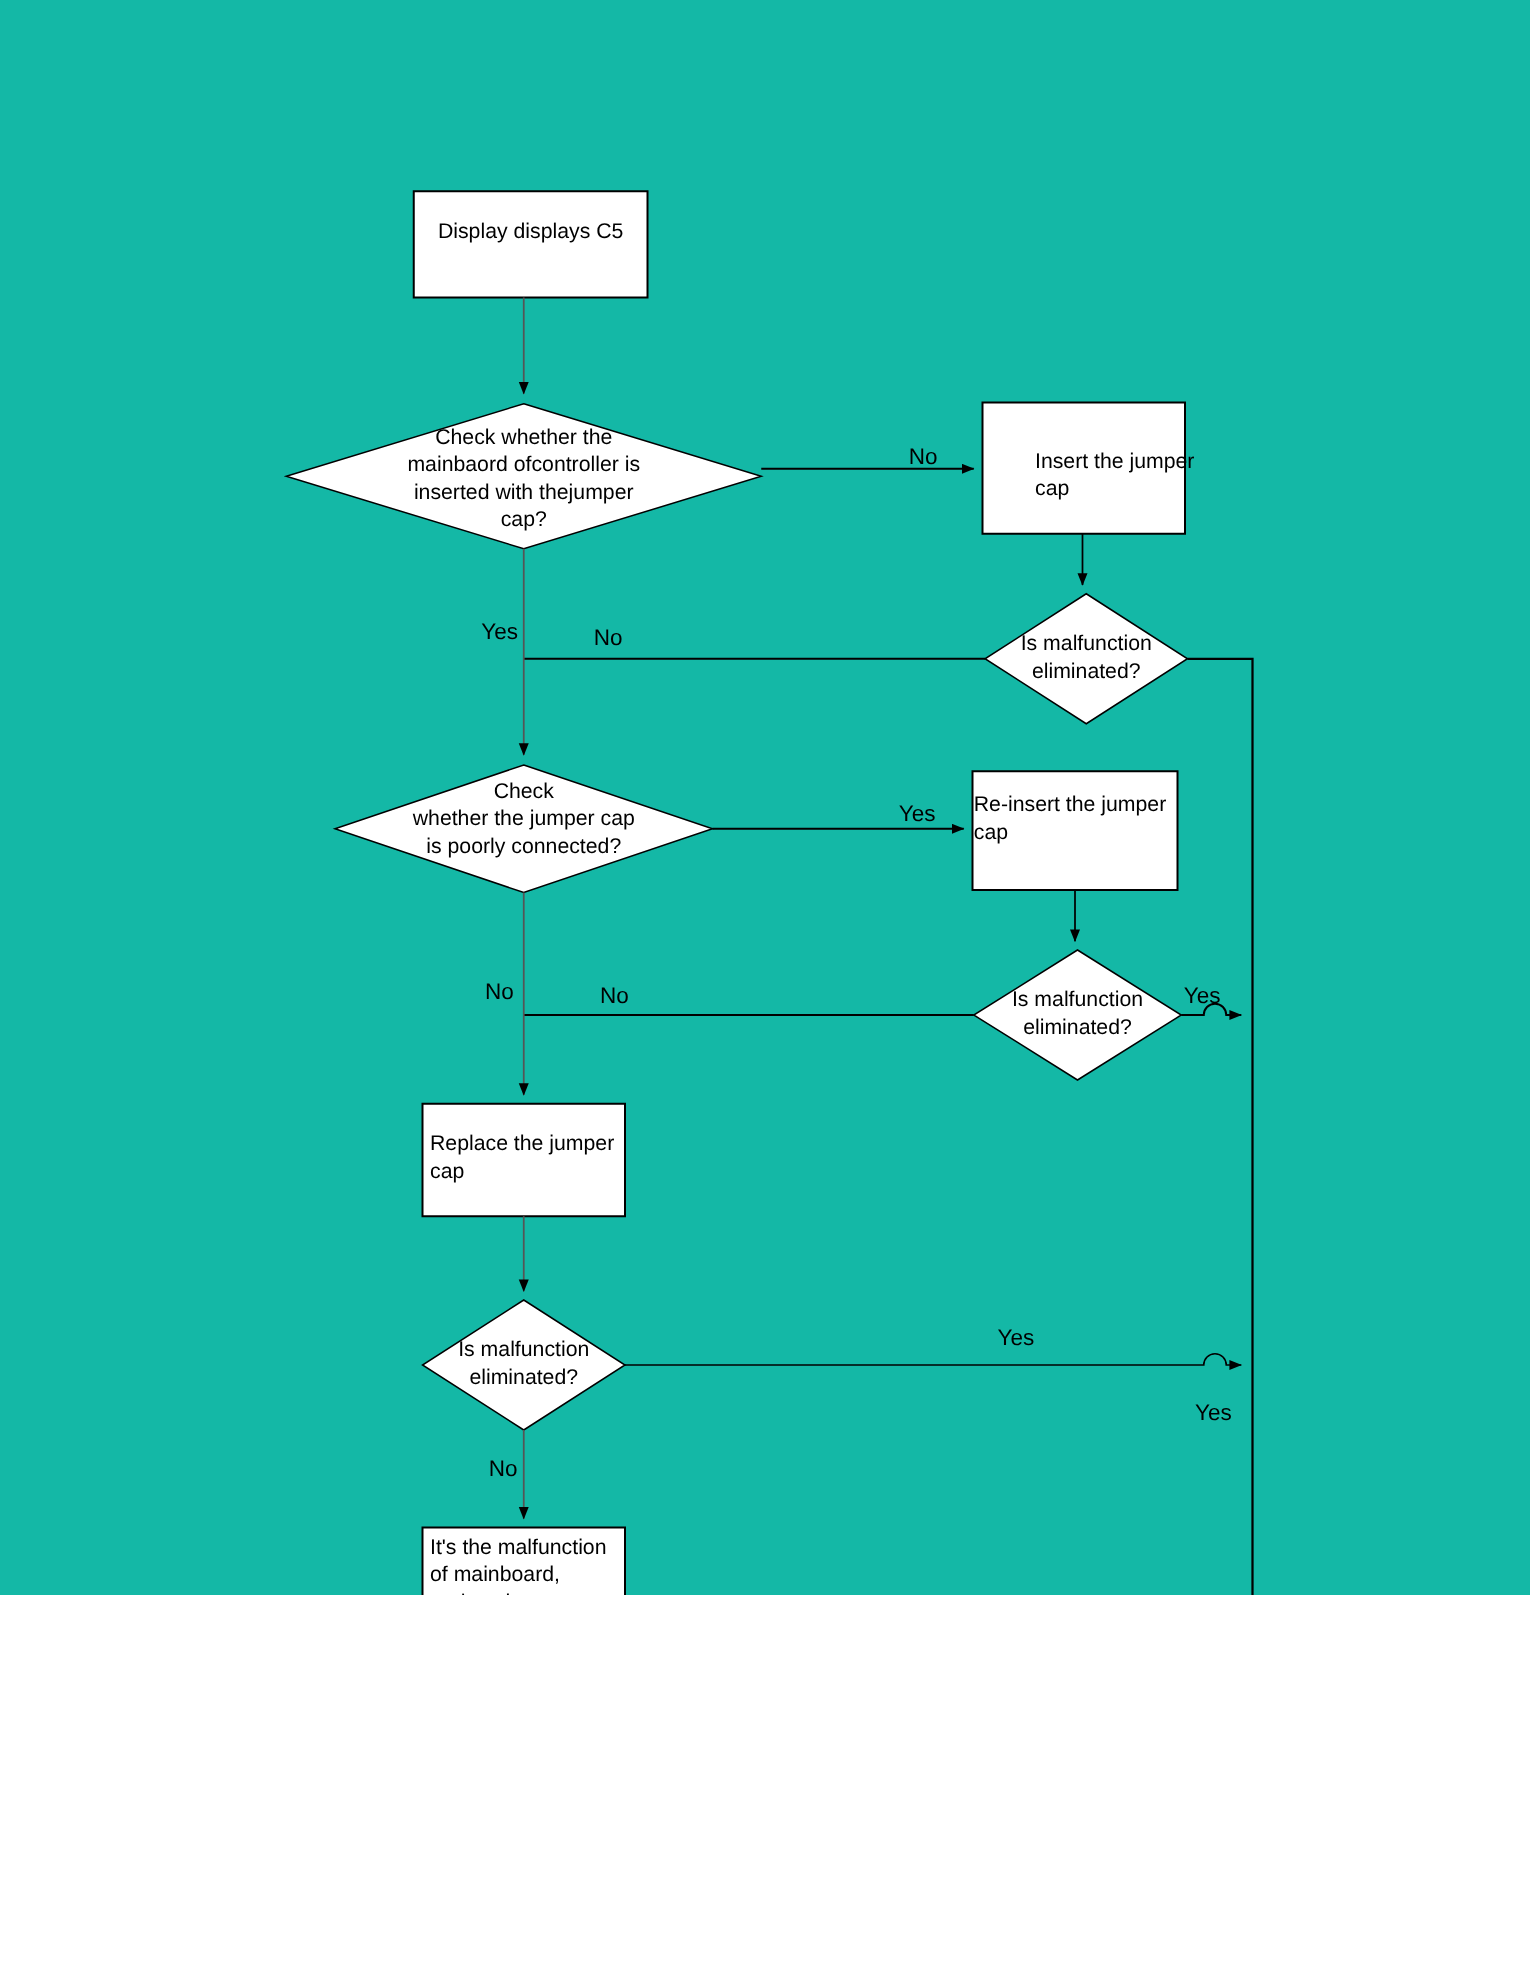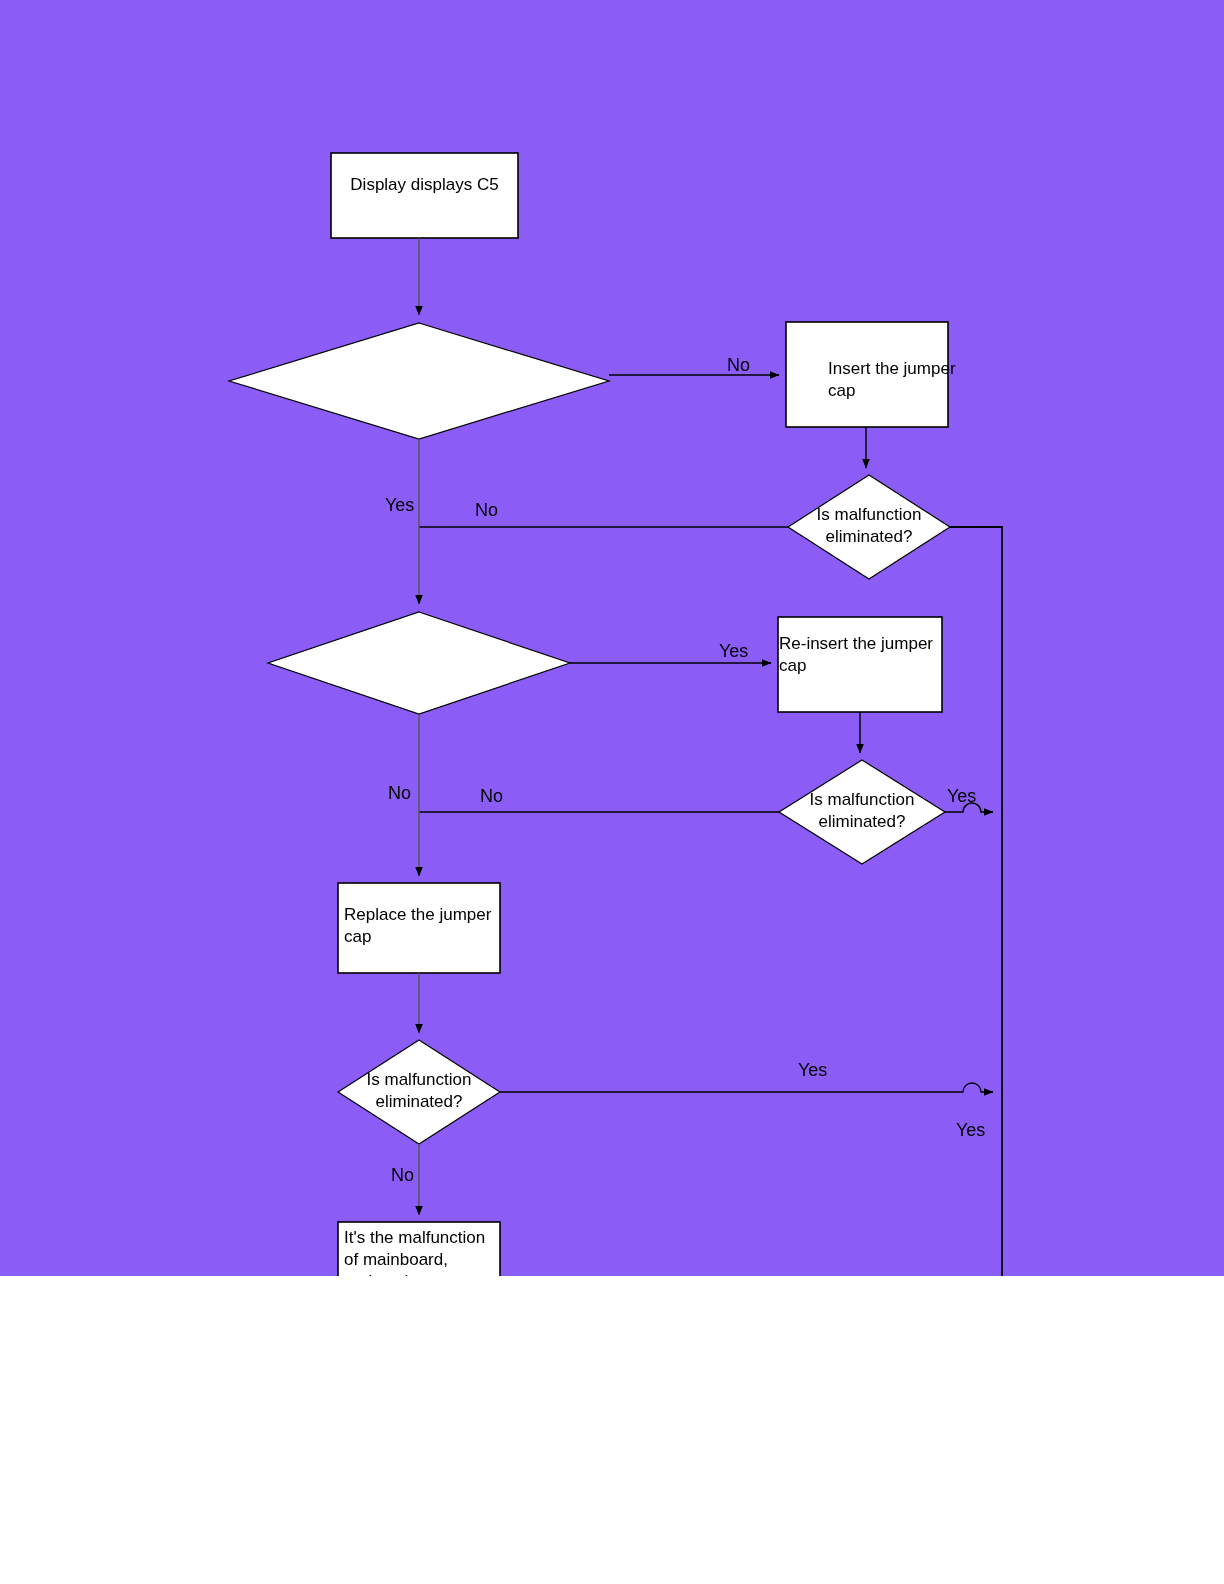--- a/index.html
+++ b/index.html
@@ -8,21 +8,21 @@
     background: #ffffff;
   }
   body {
     font-family: "Liberation Sans", sans-serif;
     -webkit-font-smoothing: antialiased;
   }
   #canvas {
     position: relative;
     width: 1224px;
     height: 1276px;
-    background: #8b5cf6;
+    background: #14b8a6;
     overflow: hidden;
   }
   #flow-svg {
     position: absolute;
     left: 0;
     top: 0;
     width: 1224px;
     height: 1584px;
     display: block;
   }
@@ -126,27 +126,34 @@
 
     
     <line x1="419" y1="1324" x2="419" y2="1392" stroke="#555555" stroke-width="1.4" marker-end="url(#arrow)"></line>
 
     
     <line x1="1002" y1="1430" x2="510" y2="1430" stroke="#000000" stroke-width="1.8" marker-end="url(#arrow)"></line>
   </svg>
 
   <div class="node-text ta-center" style="left:341px; top:174px; width:167px;">Display displays C5</div>
 
+  <div class="node-text ta-center" style="left:299px; top:339px; width:240px;">Check whether the
+mainbaord ofcontroller is
+inserted with thejumper
+cap?</div>
 
   <div class="node-text ta-left" style="left:793px; top:358px; width:150px;margin-left:35px;">Insert the jumper
 cap</div>
 
   <div class="node-text ta-center" style="left:789px; top:504px; width:160px;">Is malfunction
 eliminated?</div>
 
+  <div class="node-text ta-center" style="left:309px; top:622px; width:220px;">Check
+whether the jumper cap
+is poorly connected?</div>
 
   <div class="node-text ta-left" style="left:779px; top:633px; width:162px;">Re-insert the jumper
 cap</div>
 
   <div class="node-text ta-center" style="left:782px; top:789px; width:160px;">Is malfunction
 eliminated?</div>
 
   <div class="node-text ta-left" style="left:344px; top:904px; width:158px;">Replace the jumper
 cap</div>
 

